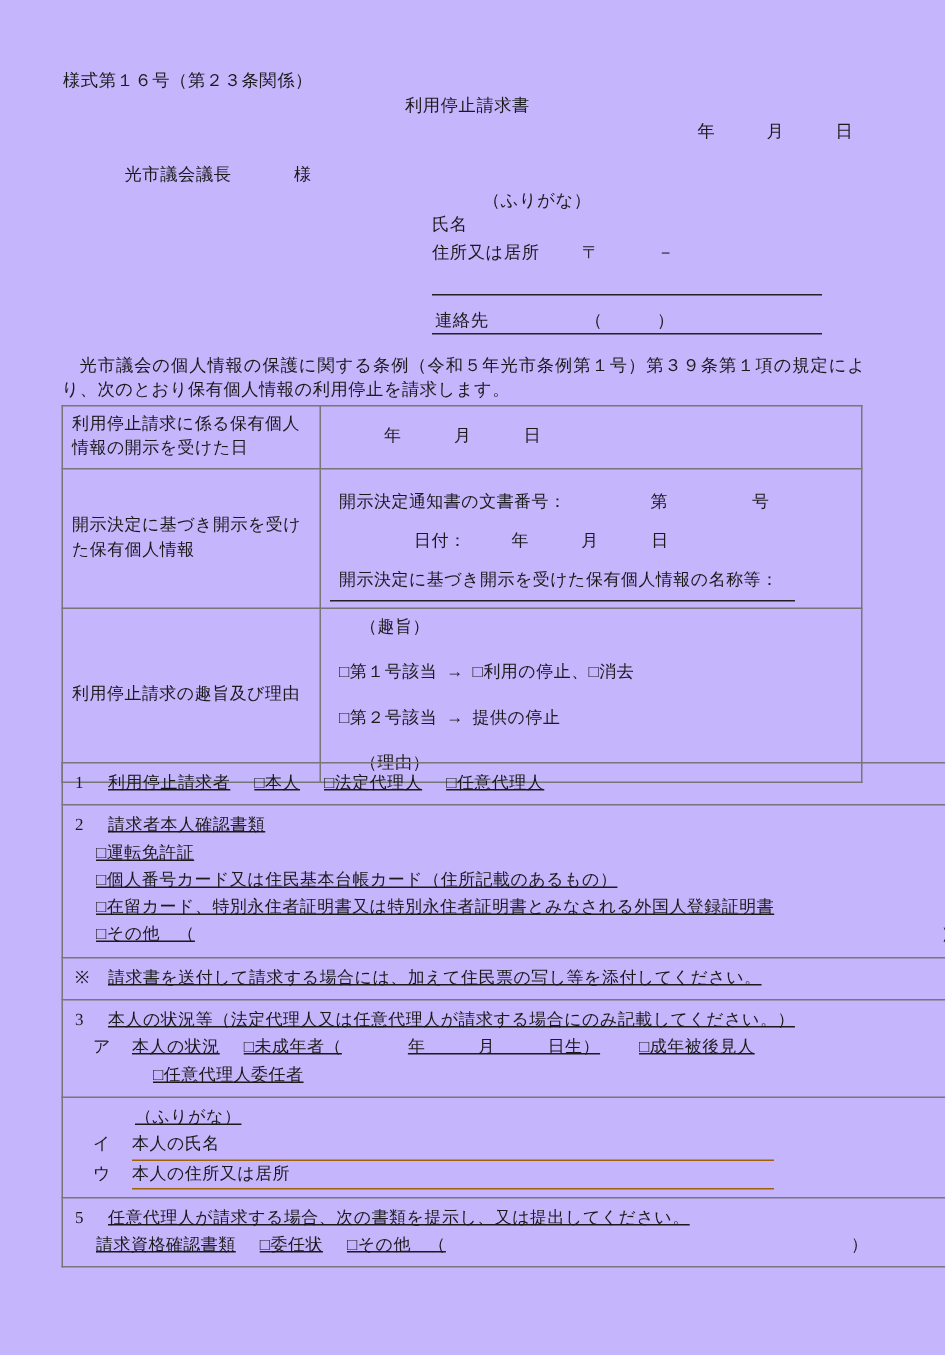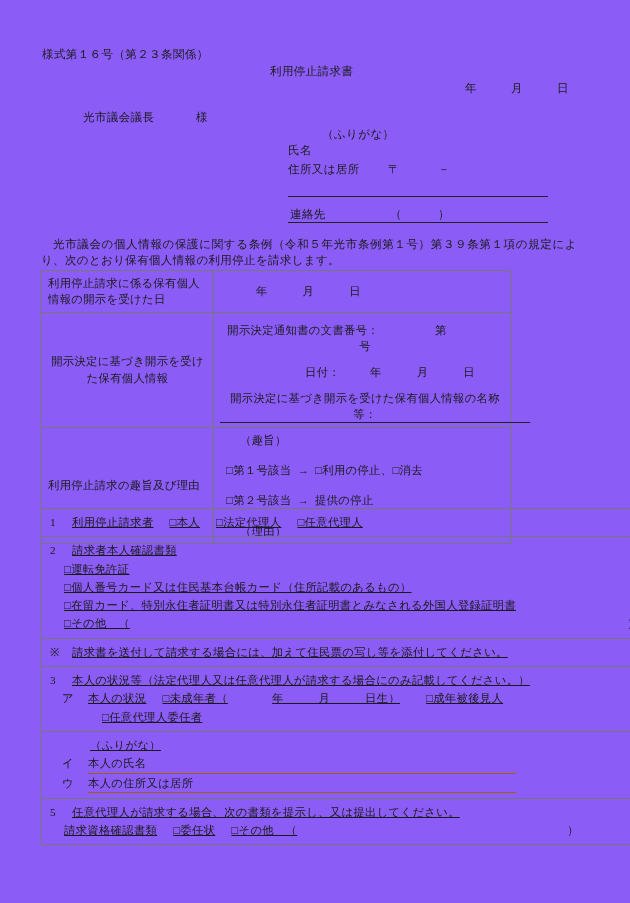--- a/index.html
+++ b/index.html
@@ -9,21 +9,21 @@
   }
   body {
     font-family: "Liberation Serif", "DejaVu Serif", serif;
     color: #1a1a1a;
     -webkit-font-smoothing: antialiased;
   }
   #page {
     position: relative;
     width: 630px;
     height: 903px;
-    background: #8b5cf6;
+    background: #c4b5fd;
     overflow: hidden;
   }
 
   
   .t {
     position: absolute;
     white-space: pre;
     font-size: 11.5px;
     line-height: 1.35;
     letter-spacing: 0.4px;
@@ -65,36 +65,36 @@
     letter-spacing: 0.35px;
     text-indent: 12px;
     text-align: justify;
   }
 
   
   #table-main {
     position: absolute;
     left: 41px;
     top: 270px;
-    width: 470px;
+    width: 534px;
     border-collapse: collapse;
     table-layout: fixed;
   }
   #table-main td {
     border: 1px solid #777;
     vertical-align: middle;
     padding: 4px 6px;
     font-size: 11.3px;
     line-height: 1.45;
     letter-spacing: 0.35px;
   }
   #table-main td.lbl { width: 159px; }
   #table-main td.val { position: relative; }
   .row-a td { height: 28px; }
-  .row-b td { height: 84px; vertical-align: top; text-align: center; }
+  .row-b td { height: 84px; vertical-align: top; }
   .row-c td { height: 100px; vertical-align: top; }
   .row-b td.lbl, .row-c td.lbl { vertical-align: middle; }
 
   .dateslot { display: inline-block; }
   .sp-m  { display: inline-block; width: 30px; }
   .sp-l  { display: inline-block; width: 44px; }
   .sp-xl { display: inline-block; width: 56px; }
 
   .disclosure-line { margin: 5px 0 0 6px; }
   .disclosure-line2 { margin: 9px 0 0 56px; }

